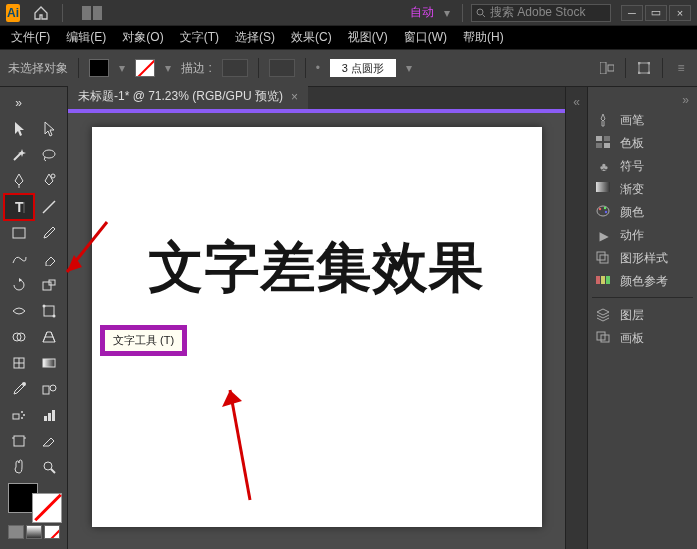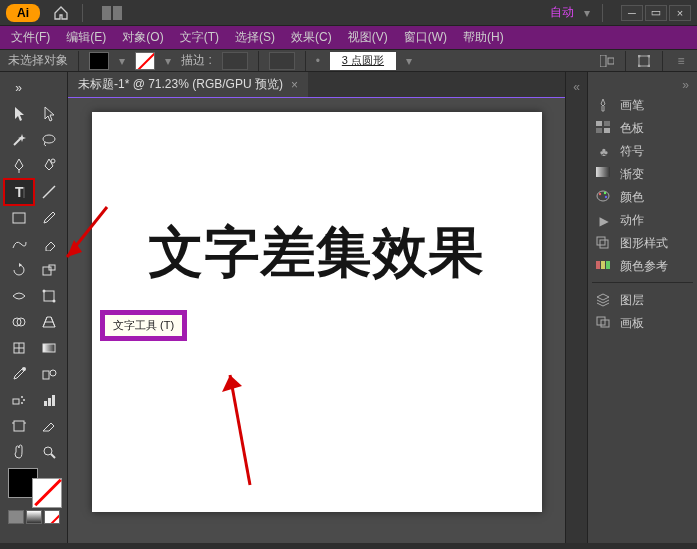--- a/index.html
+++ b/index.html
@@ -1,63 +1,63 @@
 <!DOCTYPE html>
 <html><head>
 <meta charset="utf-8">
 <style>
 * { margin: 0; padding: 0; box-sizing: border-box; font-family: "Microsoft YaHei", sans-serif; }
 body { background: #2e2e2e; color: #ccc; width: 697px; height: 549px; overflow: hidden; font-size: 12px; position: relative; }
 
 
 .app-bar { height: 26px; background: #353535; display: flex; align-items: center; padding: 0 6px; border-bottom: 1px solid #222; }
-.ai-logo { width: 34px; height: 18px; background: #ff9a00; color: #000000; font-weight: bold; font-size: 12px; display: flex; align-items: center; justify-content: center; border-radius: 8px; }
+.ai-logo { width: 14px; height: 18px; background: #ff9a00; color: #0c4a6e; font-weight: bold; font-size: 12px; display: flex; align-items: center; justify-content: center; border-radius: 2px; }
 .ab-icon { margin-left: 8px; width: 26px; height: 18px; display:flex; align-items:center; justify-content:center; }
 .ab-sep { width: 1px; height: 18px; background: #555; margin: 0 8px; }
 .ab-layout { display:flex; gap:2px; }
 .ab-layout span { width:9px; height:14px; background:#777; }
 .spacer { flex: 1; }
 .ab-label { margin-right: 6px; color:#d946ef; }
 .ab-search { width: 140px; height: 18px; background: #2a2a2a; border: 1px solid #555; display:flex; align-items:center; padding:0 4px; color:#888; gap:4px; }
 .win-ctrl { display:flex; margin-left:10px; gap:2px; }
 .win-btn { width:22px; height:16px; background:#3a3a3a; border:1px solid #555; display:flex; align-items:center; justify-content:center; color:#ccc; font-size:11px; }
 
 
-.menu-bar { height: 24px; background: #701a75; display:flex; align-items:center; padding: 0 4px; border-bottom:1px solid #222; gap: 2px; }
+.menu-bar { height: 24px; background: #000000; display:flex; align-items:center; padding: 0 4px; border-bottom:1px solid #222; gap: 2px; }
 .menu-item { padding: 2px 7px; color:#ccc; cursor:default; }
 
 
-.ctrl-bar { height: 22px; background:#434343; display:flex; align-items:center; padding:0 8px; border-bottom:1px solid #222; gap:10px; color:#bbb; }
+.ctrl-bar { height: 37px; background:#434343; display:flex; align-items:center; padding:0 8px; border-bottom:1px solid #222; gap:10px; color:#bbb; }
 .swatch { width:20px; height:18px; border:1px solid #666; background:#000; }
 .swatch.none { background:#fff; position:relative; overflow:hidden; }
 .swatch.none::after { content:""; position:absolute; left:-3px; top:7px; width:28px; height:2px; background:red; transform:rotate(-45deg); }
 .ctrl-sep { width:1px; height:20px; background:#2a2a2a; }
 .dd { width:26px; height:18px; background:#3a3a3a; border:1px solid #555; }
-.stroke-sel { width:66px; height:18px; background:#fff; color:#222; display:flex; align-items:center; justify-content:center; font-size:11px;text-decoration:underline; }
+.stroke-sel { width:66px; height:18px; background:#fff; color:#222; display:flex; align-items:center; justify-content:center; font-size:11px; }
 .ctrl-right { margin-left:auto; display:flex; gap:10px; align-items:center; }
 .ctrl-right-ic { width:16px; height:14px; display:flex; align-items:center; justify-content:center; color:#888; }
 
 
 .main { display:flex; height: calc(549px - 26px - 24px - 28px); }
 
 
 .ltools-wrap { width:68px; background:#434343; border-right:1px solid #222; padding:4px 2px; position:relative; }
 .ltools { display:grid; grid-template-columns: repeat(2, 28px); grid-auto-rows:24px; gap:2px; justify-content:center; }
 .tool { width:28px; height:24px; display:flex; align-items:center; justify-content:center; color:#ddd; cursor:default; background:#434343; }
 .tool.sel { outline: 2px solid #d40000; background:#2a2a2a; }
 .colorbox { margin-top:4px; width:54px; height:40px; position:relative; margin-left:6px; }
 .cb-fill { position:absolute; width:30px; height:30px; background:#000; border:1px solid #999; top:0; left:0; }
 .cb-stroke { position:absolute; width:30px; height:30px; border:1px solid #999; background:#fff; bottom:0; right:0; }
 .cb-stroke::after { content:""; position:absolute; left:-3px; top:12px; width:36px; height:3px; background:red; transform:rotate(-45deg); }
 .mini-row { display:flex; gap:2px; margin:2px 0 0 6px; }
 .mini { width:16px; height:14px; border:1px solid #666; }
 
 
 .doc-area { flex:1; background:#2e2e2e; display:flex; flex-direction:column; position:relative; }
-.tab-bar { height:26px; background:#353535; display:flex; align-items:flex-end; border-bottom:1px solid #8b5cf6; }
+.tab-bar { height:26px; background:#353535; display:flex; align-items:flex-end; border-bottom:4px solid #8b5cf6; }
 .tab { padding:4px 10px; background:#434343; color:#ddd; display:flex; align-items:center; gap:8px; }
 .tab-x { cursor:default; color:#999; }
 .canvas-host { flex:1; background:#4b4b4b; display:flex; align-items:flex-start; justify-content:center; padding-top:14px; position:relative; }
 .canvas { width:450px; height:400px; background:#fff; box-shadow:0 0 8px rgba(0,0,0,0.5); position:relative; }
 .big-text { position:absolute; top:104px; left:0; right:0; text-align:center; color:#151515; font-weight:900; font-size:55px; letter-spacing:1px; font-family: "SimHei","Microsoft YaHei",sans-serif; }
 .arrow1 { position:absolute; left:63px; top:140px; }
 .arrow2 { position:absolute; left:152px; top:272px; }
 
 
 .tooltip { position:absolute; left:32px; top:238px; background:#fffef2; color:#222; border:5px solid #a21caf; padding:3px 8px; font-size:11px; z-index:10; }
@@ -89,20 +89,29 @@
   <div class="ab-icon">
     <div class="ab-layout">
         <span></span>
         <span></span>
       </div>
   </div>
   <div class="spacer"></div>
   <span class="ab-label">自动</span>
   <span class="rd-ic">▾</span>
   <div class="ab-sep"></div>
+  <div class="ab-search">
+    <span>
+      <svg width="10" height="10" viewBox="0 0 10 10">
+          <circle cx="4" cy="4" r="3" fill="none" stroke="#888"></circle>
+          <line x1="6.5" y1="6.5" x2="9" y2="9" stroke="#888"></line>
+        </svg>
+    </span>
+    <span>搜索 Adobe Stock</span>
+  </div>
   <div class="win-ctrl">
     <div class="win-btn">─</div>
     <div class="win-btn">▭</div>
     <div class="win-btn">×</div>
   </div>
 </div>
 
 <div class="menu-bar">
   <span class="menu-item">文件(F)</span>
   <span class="menu-item">编辑(E)</span>

